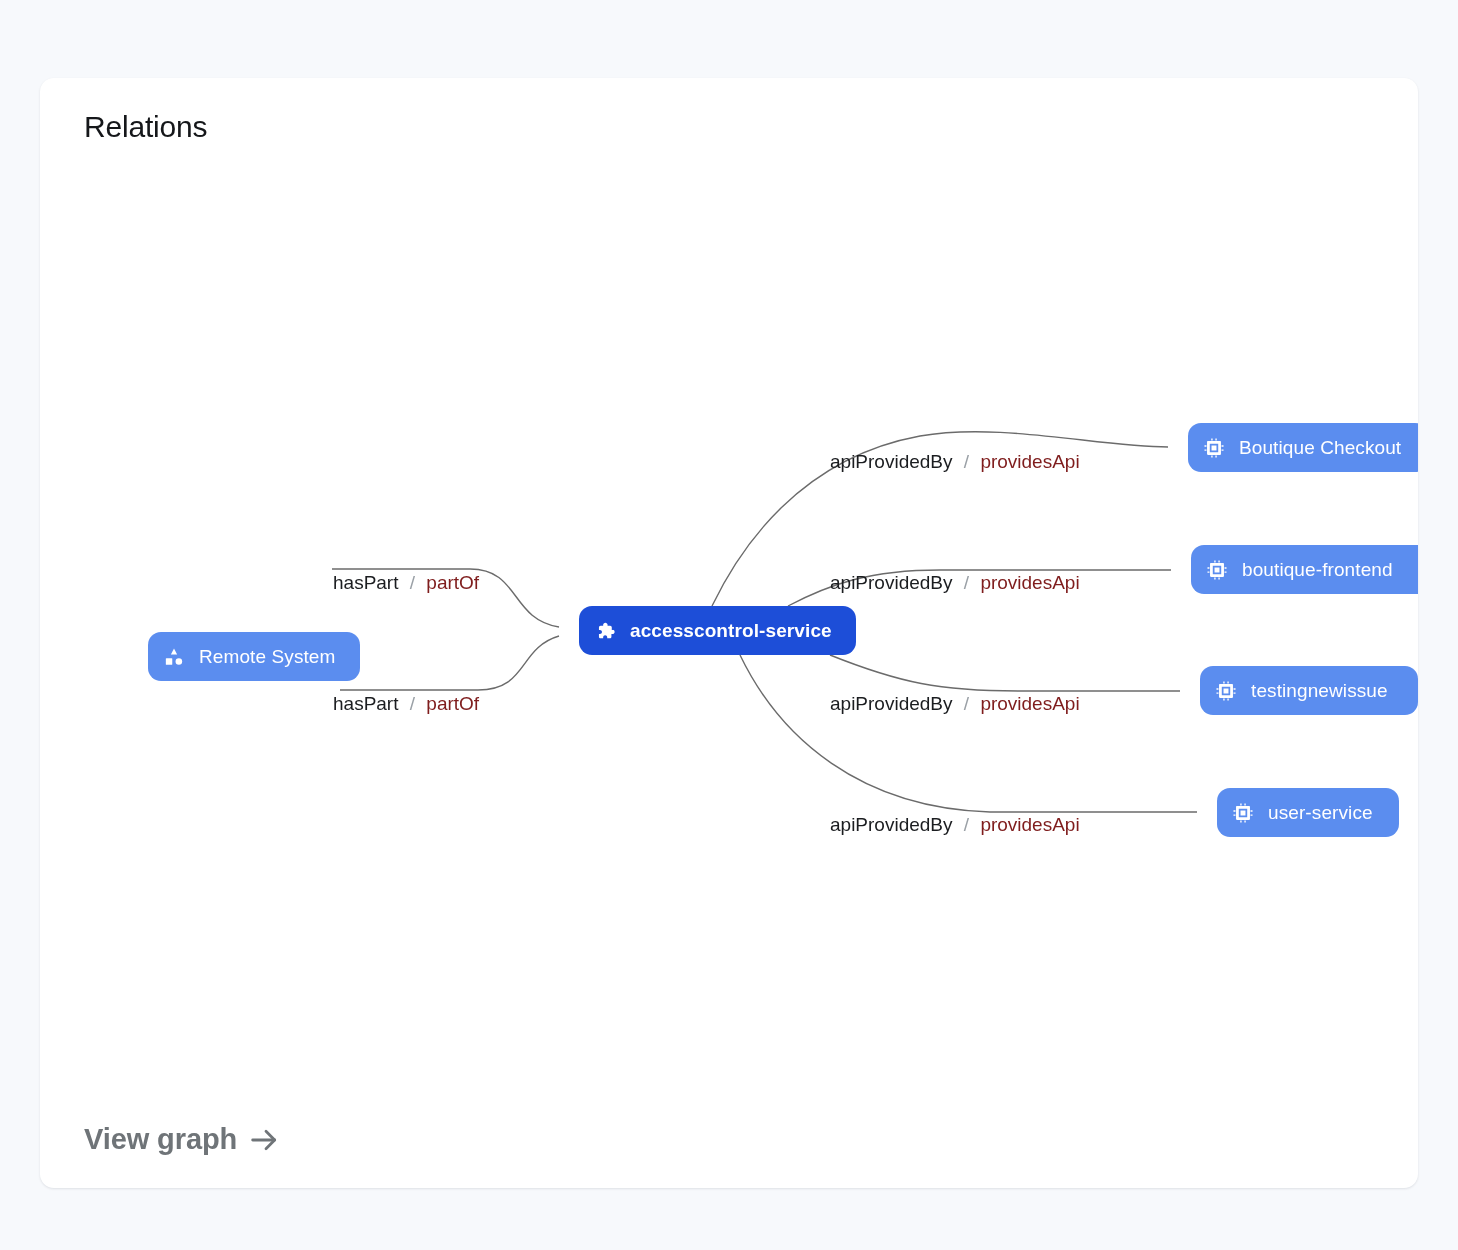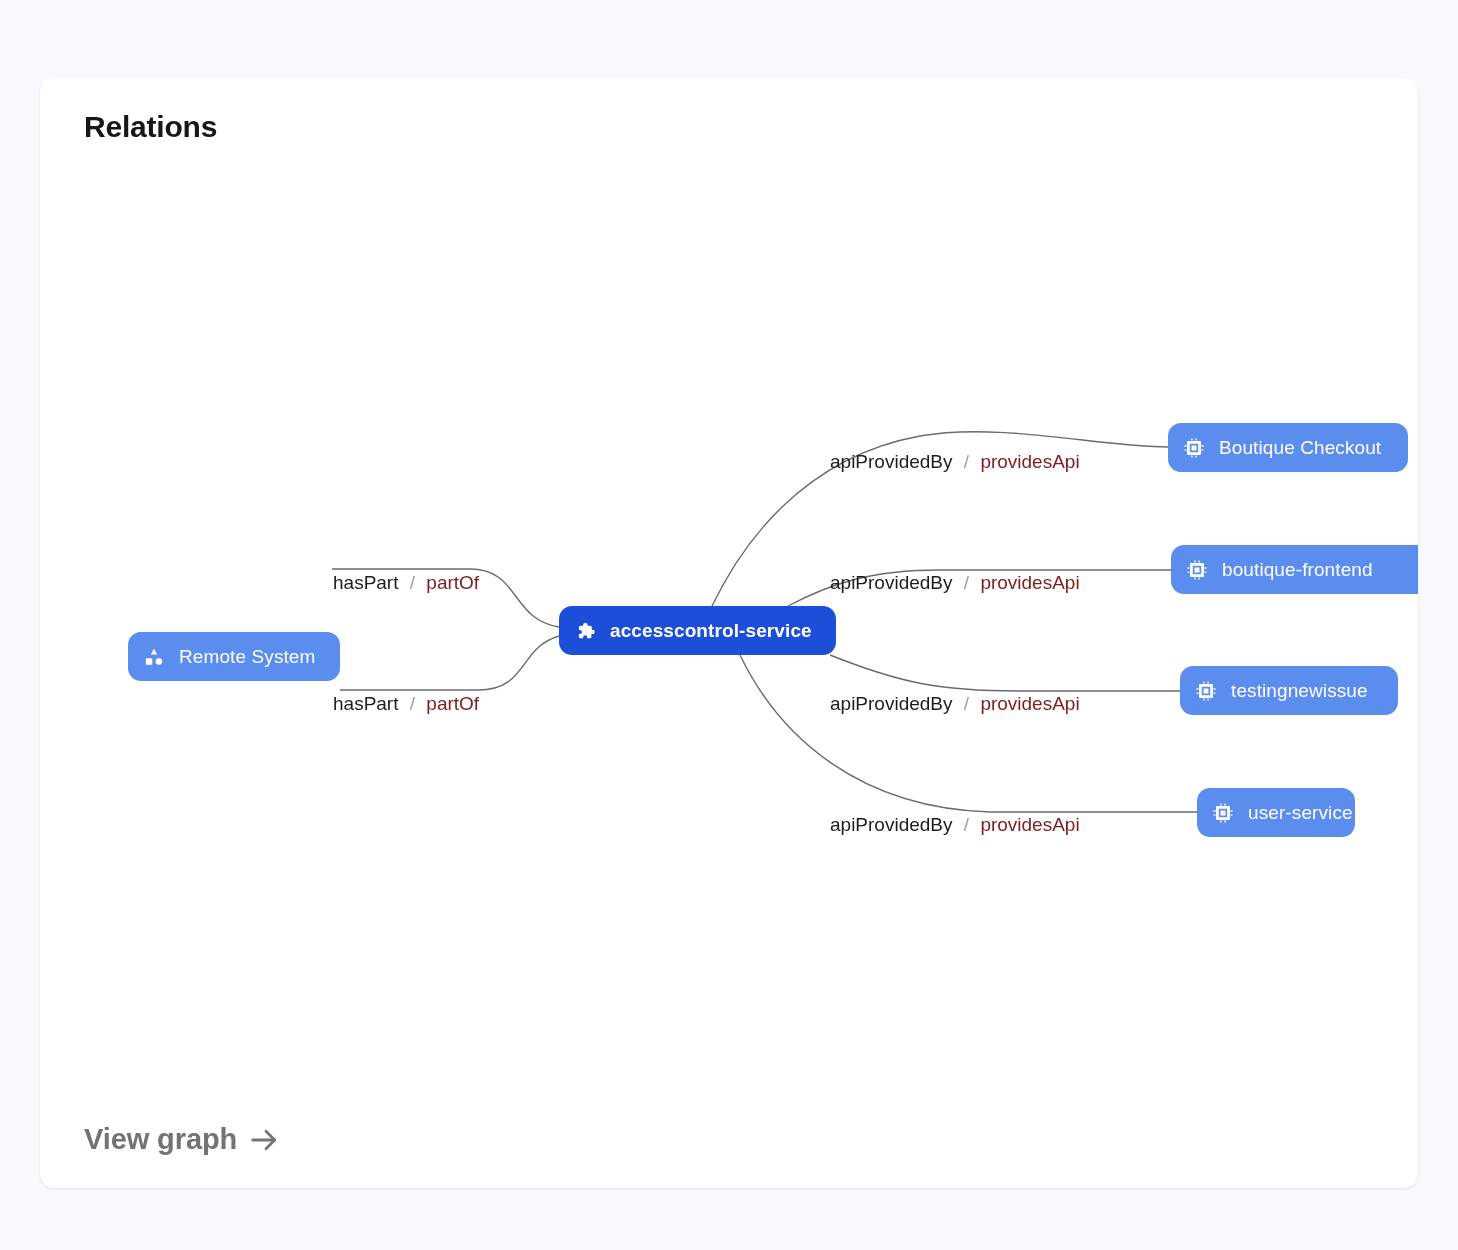--- a/index.html
+++ b/index.html
@@ -22,21 +22,21 @@
     background: #ffffff;
     border-radius: 14px;
     box-shadow: 0 1px 3px rgba(16,24,40,0.07), 0 1px 2px rgba(16,24,40,0.04);
     overflow: hidden;
   }
   #card-title {
     position: absolute;
     left: 44px;
     top: 32px;
     font-size: 30px;
-    font-weight: bold;
+    font-weight: normal;
     color: #15171a;
     letter-spacing: -0.2px;
     text-align: right;
   }
   #graph-area {
     position: absolute;
     left: 0;
     top: 0;
     width: 1378px;
     height: 1110px;
@@ -51,20 +51,21 @@
   .node {
     position: absolute;
     display: flex;
     align-items: center;
     border-radius: 13px;
     height: 49px;
     box-sizing: border-box;
     padding: 0 19px 0 15px;
     color: #ffffff;
     white-space: nowrap;
+    margin-left: 20px;
   }
   .node.blue {
     background: #5b8def;
   }
   .node.orange {
     background: #1d4ed8;
   }
   .node-icon {
     width: 22px;
     height: 22px;
@@ -187,21 +188,21 @@
       <span class="node-icon">
         <svg viewBox="0 0 24 24" width="22" height="22" fill="#ffffff" xmlns="http://www.w3.org/2000/svg">
           <path d="M9 1.6h1.5v2.2H9zM13.5 1.6H15v2.2h-1.5zM9 20.2h1.5v2.2H9zM13.5 20.2H15v2.2h-1.5zM1.6 9h2.2v1.5H1.6zM1.6 13.5h2.2V15H1.6zM20.2 9h2.2v1.5h-2.2zM20.2 13.5h2.2V15h-2.2z"></path>
           <path d="M18.6 4.4H5.4c-.55 0-1 .45-1 1v13.2c0 .55.45 1 1 1h13.2c.55 0 1-.45 1-1V5.4c0-.55-.45-1-1-1zm-2 12.2H7.4V7.4h9.2z"></path>
           <rect x="9.3" y="9.3" width="5.4" height="5.4"></rect>
         </svg>
       </span>
       <span class="node-label">testingnewissue</span>
     </div>
 
-    <div class="node blue" style="left:1157px; top:710px; width:158px;align-items:center;">
+    <div class="node blue" style="left:1157px; top:710px; width:182px;align-items:center;">
       <span class="node-icon">
         <svg viewBox="0 0 24 24" width="22" height="22" fill="#ffffff" xmlns="http://www.w3.org/2000/svg">
           <path d="M9 1.6h1.5v2.2H9zM13.5 1.6H15v2.2h-1.5zM9 20.2h1.5v2.2H9zM13.5 20.2H15v2.2h-1.5zM1.6 9h2.2v1.5H1.6zM1.6 13.5h2.2V15H1.6zM20.2 9h2.2v1.5h-2.2zM20.2 13.5h2.2V15h-2.2z"></path>
           <path d="M18.6 4.4H5.4c-.55 0-1 .45-1 1v13.2c0 .55.45 1 1 1h13.2c.55 0 1-.45 1-1V5.4c0-.55-.45-1-1-1zm-2 12.2H7.4V7.4h9.2z"></path>
           <rect x="9.3" y="9.3" width="5.4" height="5.4"></rect>
         </svg>
       </span>
       <span class="node-label">user-service</span>
     </div>
 

